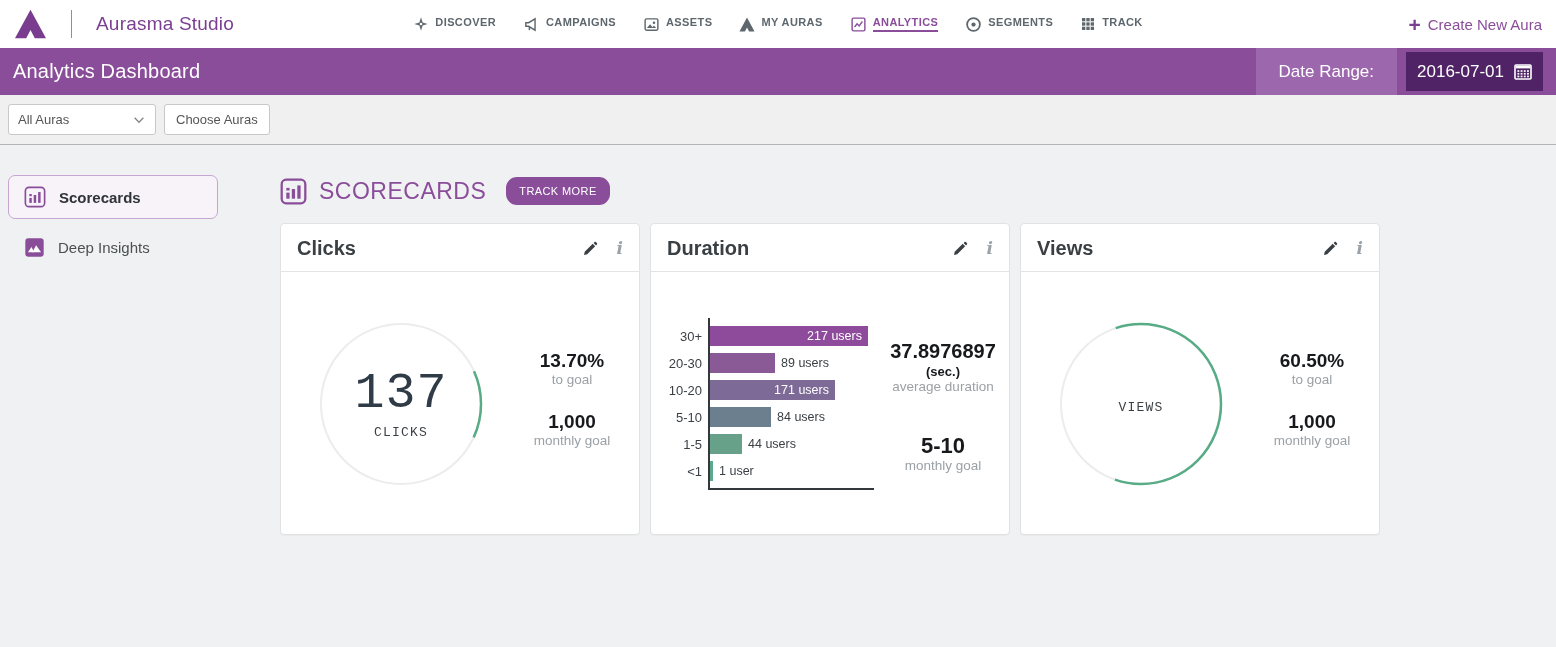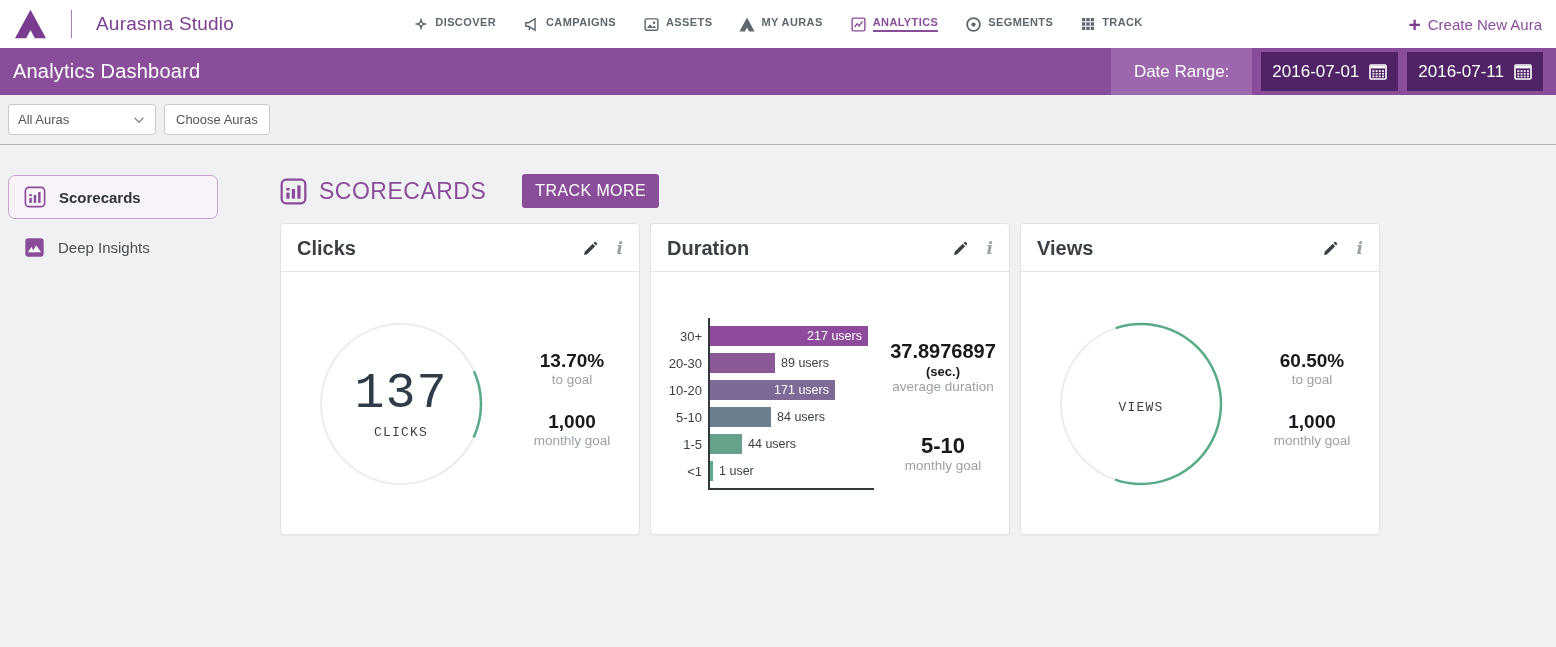--- a/index.html
+++ b/index.html
@@ -76,22 +76,22 @@
     border:1px solid #c7a5d2; border-radius:7px; background:#f7f3f9;
   }
   .side-item.active .side-label { font-weight:bold; color:#2f3438; }
   .side-label { font-size:15px; color:#4a5054; }
   .side-item + .side-item { margin-top:7px; }
   
   .main { position:absolute; left:280px; top:176px; }
   .section-head { display:flex; align-items:center; gap:12px; height:30px; }
   .section-title { font-size:23px; color:#8a4d9a; letter-spacing:.5px; }
   .track-btn {
-    margin-left:24px; background:#8a4d9a; color:#fff; border:none; border-radius:3px;
-    font-size:16px; letter-spacing:.4px; padding:8px 13px; cursor:pointer;
+    margin-left:8px; background:#8a4d9a; color:#fff; border:none; border-radius:11px;
+    font-size:11px; letter-spacing:.4px; padding:8px 13px; cursor:pointer;
     font-family:"Liberation Sans", sans-serif;
   }
   .cards { display:flex; gap:10px; margin-top:17px; }
   .card {
     width:360px; height:312px; background:#fff;
     border:1px solid #e0e2e4; border-radius:4px;
     box-shadow:0 1px 1px rgba(0,0,0,.03);
   }
   .card-head {
     display:flex; align-items:center; padding:13px 16px 11px 16px;
@@ -251,41 +251,20 @@
             <rect x="6.6" y="9.9" width="1.9" height="1.7" fill="#fff"></rect>
             <rect x="9.8" y="9.9" width="1.9" height="1.7" fill="#fff"></rect>
             <rect x="13" y="9.9" width="1.9" height="1.7" fill="#fff"></rect>
             <rect x="3.4" y="12.6" width="1.9" height="1.7" fill="#fff"></rect>
             <rect x="6.6" y="12.6" width="1.9" height="1.7" fill="#fff"></rect>
             <rect x="9.8" y="12.6" width="1.9" height="1.7" fill="#fff"></rect>
             <rect x="13" y="12.6" width="1.9" height="1.7" fill="#fff"></rect>
           </svg>
       </span>
     </div>
-    <div class="date-chip">
-      <span>2016-07-11</span>
-      <span>
-        <svg width="18" height="18" viewBox="0 0 18 18">
-            <rect x="1" y="2" width="16" height="14" rx="1" fill="none" stroke="#fff" stroke-width="1.6"></rect>
-            <rect x="1.8" y="2.8" width="14.4" height="2.6" fill="#fff"></rect>
-            <rect x="3.4" y="7.2" width="1.9" height="1.7" fill="#fff"></rect>
-            <rect x="6.6" y="7.2" width="1.9" height="1.7" fill="#fff"></rect>
-            <rect x="9.8" y="7.2" width="1.9" height="1.7" fill="#fff"></rect>
-            <rect x="13" y="7.2" width="1.9" height="1.7" fill="#fff"></rect>
-            <rect x="3.4" y="9.9" width="1.9" height="1.7" fill="#fff"></rect>
-            <rect x="6.6" y="9.9" width="1.9" height="1.7" fill="#fff"></rect>
-            <rect x="9.8" y="9.9" width="1.9" height="1.7" fill="#fff"></rect>
-            <rect x="13" y="9.9" width="1.9" height="1.7" fill="#fff"></rect>
-            <rect x="3.4" y="12.6" width="1.9" height="1.7" fill="#fff"></rect>
-            <rect x="6.6" y="12.6" width="1.9" height="1.7" fill="#fff"></rect>
-            <rect x="9.8" y="12.6" width="1.9" height="1.7" fill="#fff"></rect>
-            <rect x="13" y="12.6" width="1.9" height="1.7" fill="#fff"></rect>
-          </svg>
-      </span>
-    </div>
     <div class="pad-end"></div>
   </div>
 </div>
 
 <div class="filter-row">
   <div class="aura-select">
     <span>All Auras</span>
     <span class="chev">
       <svg width="14" height="14" viewBox="0 0 16 16">
           <path d="M3 5.5l5 5 5-5" fill="none" stroke="#888" stroke-width="1.6"></path>

